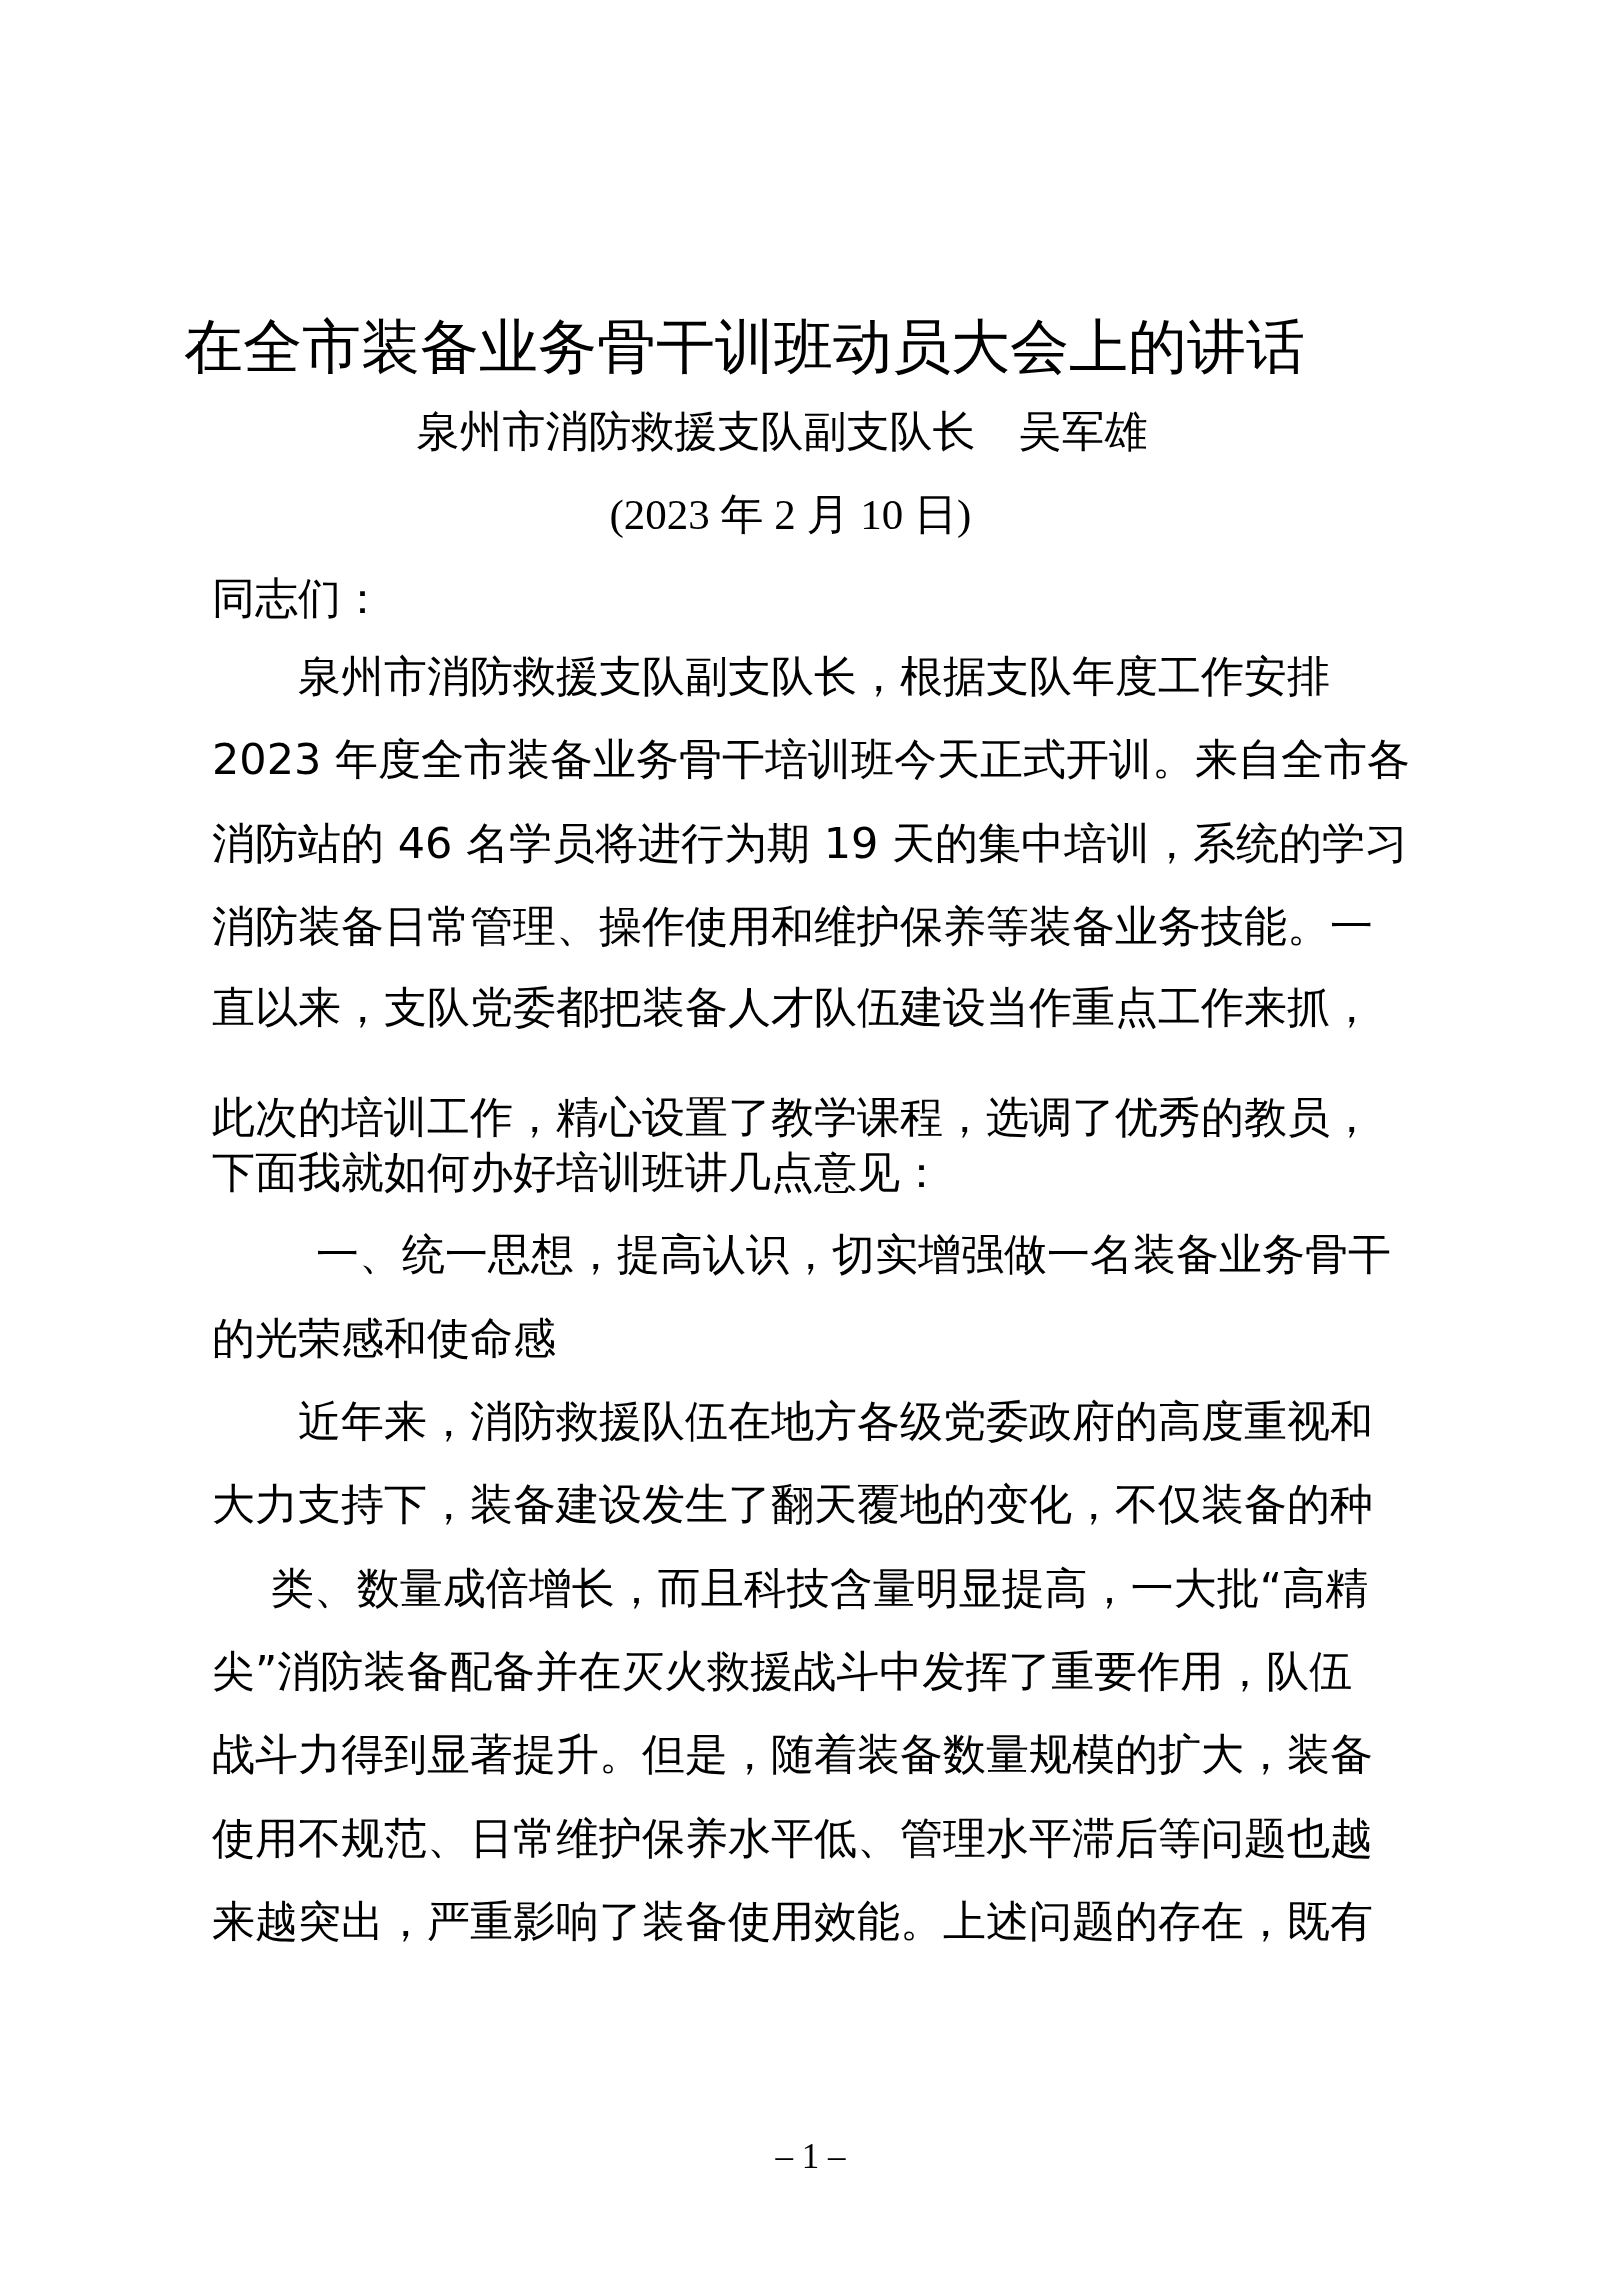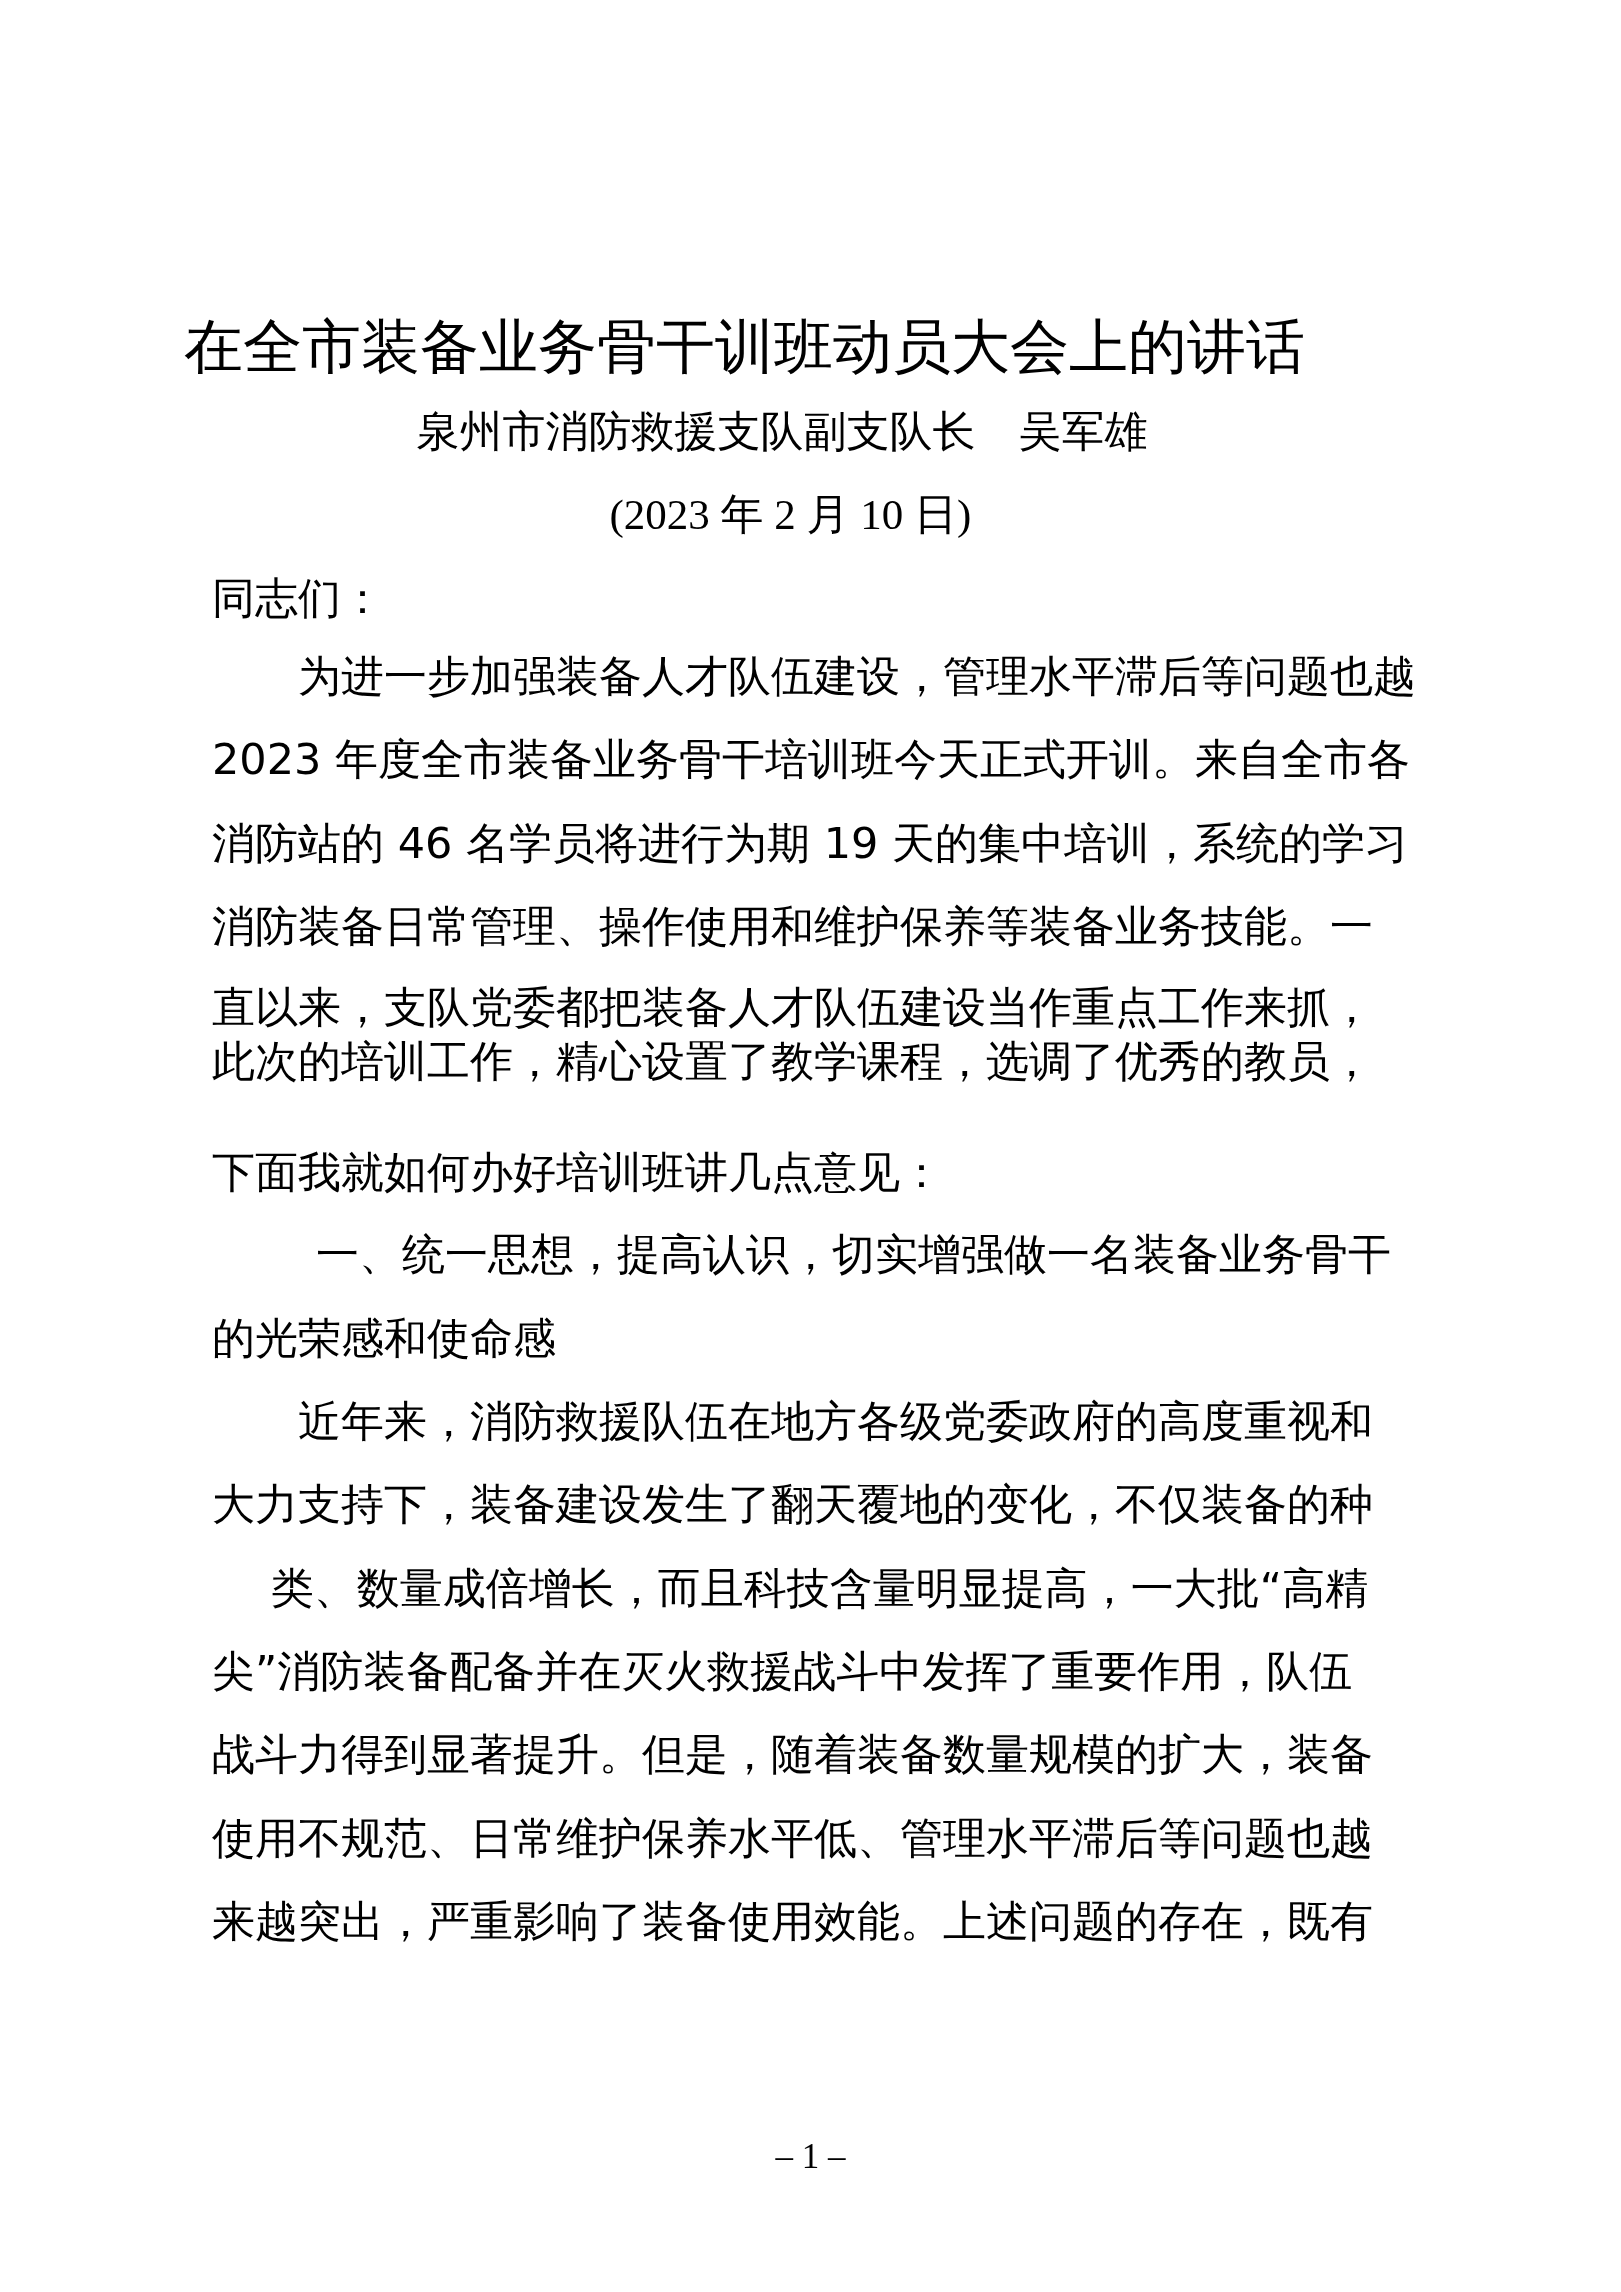--- a/index.html
+++ b/index.html
@@ -24,26 +24,26 @@
 <body>
 
 <div class="page">
 
   <div class="title">在全市装备业务骨干训班动员大会上的讲话</div>
   <div class="subtitle">泉州市消防救援支队副支队长　吴军雄</div>
   <div class="date">(2023 年 2 月 10 日)</div>
 
   <div class="line" style="top:557px;">同志们：</div>
 
-  <div class="line indent" style="top:635px;">为进一步加强装备人才队伍建设，管理水平滞后等问题也越</div>
+  <div class="line indent" style="top:635px;">泉州市消防救援支队副支队长，根据支队年度工作安排</div>
   <div class="line" style="top:718px;">2023 年度全市装备业务骨干培训班今天正式开训。来自全市各</div>
   <div class="line" style="top:802px;">消防站的 46 名学员将进行为期 19 天的集中培训，系统的学习</div>
   <div class="line" style="top:885px;">消防装备日常管理、操作使用和维护保养等装备业务技能。一</div>
   <div class="line" style="top:966px;">直以来，支队党委都把装备人才队伍建设当作重点工作来抓，</div>
-  <div class="line" style="top:1020px;">此次的培训工作，精心设置了教学课程，选调了优秀的教员，</div>
+  <div class="line" style="top:1076px;">此次的培训工作，精心设置了教学课程，选调了优秀的教员，</div>
   <div class="line" style="top:1131px;">下面我就如何办好培训班讲几点意见：</div>
 
   <div class="line heading-indent" style="top:1213px;">一、统一思想，提高认识，切实增强做一名装备业务骨干</div>
   <div class="line" style="top:1297px;">的光荣感和使命感</div>
 
   <div class="line indent" style="top:1380px;">近年来，消防救援队伍在地方各级党委政府的高度重视和</div>
   <div class="line" style="top:1463px;">大力支持下，装备建设发生了翻天覆地的变化，不仅装备的种</div>
   <div class="line" style="top:1547px;text-align:center;">类、数量成倍增长，而且科技含量明显提高，一大批“高精</div>
   <div class="line" style="top:1630px;">尖”消防装备配备并在灭火救援战斗中发挥了重要作用，队伍</div>
   <div class="line" style="top:1713px;">战斗力得到显著提升。但是，随着装备数量规模的扩大，装备</div>

